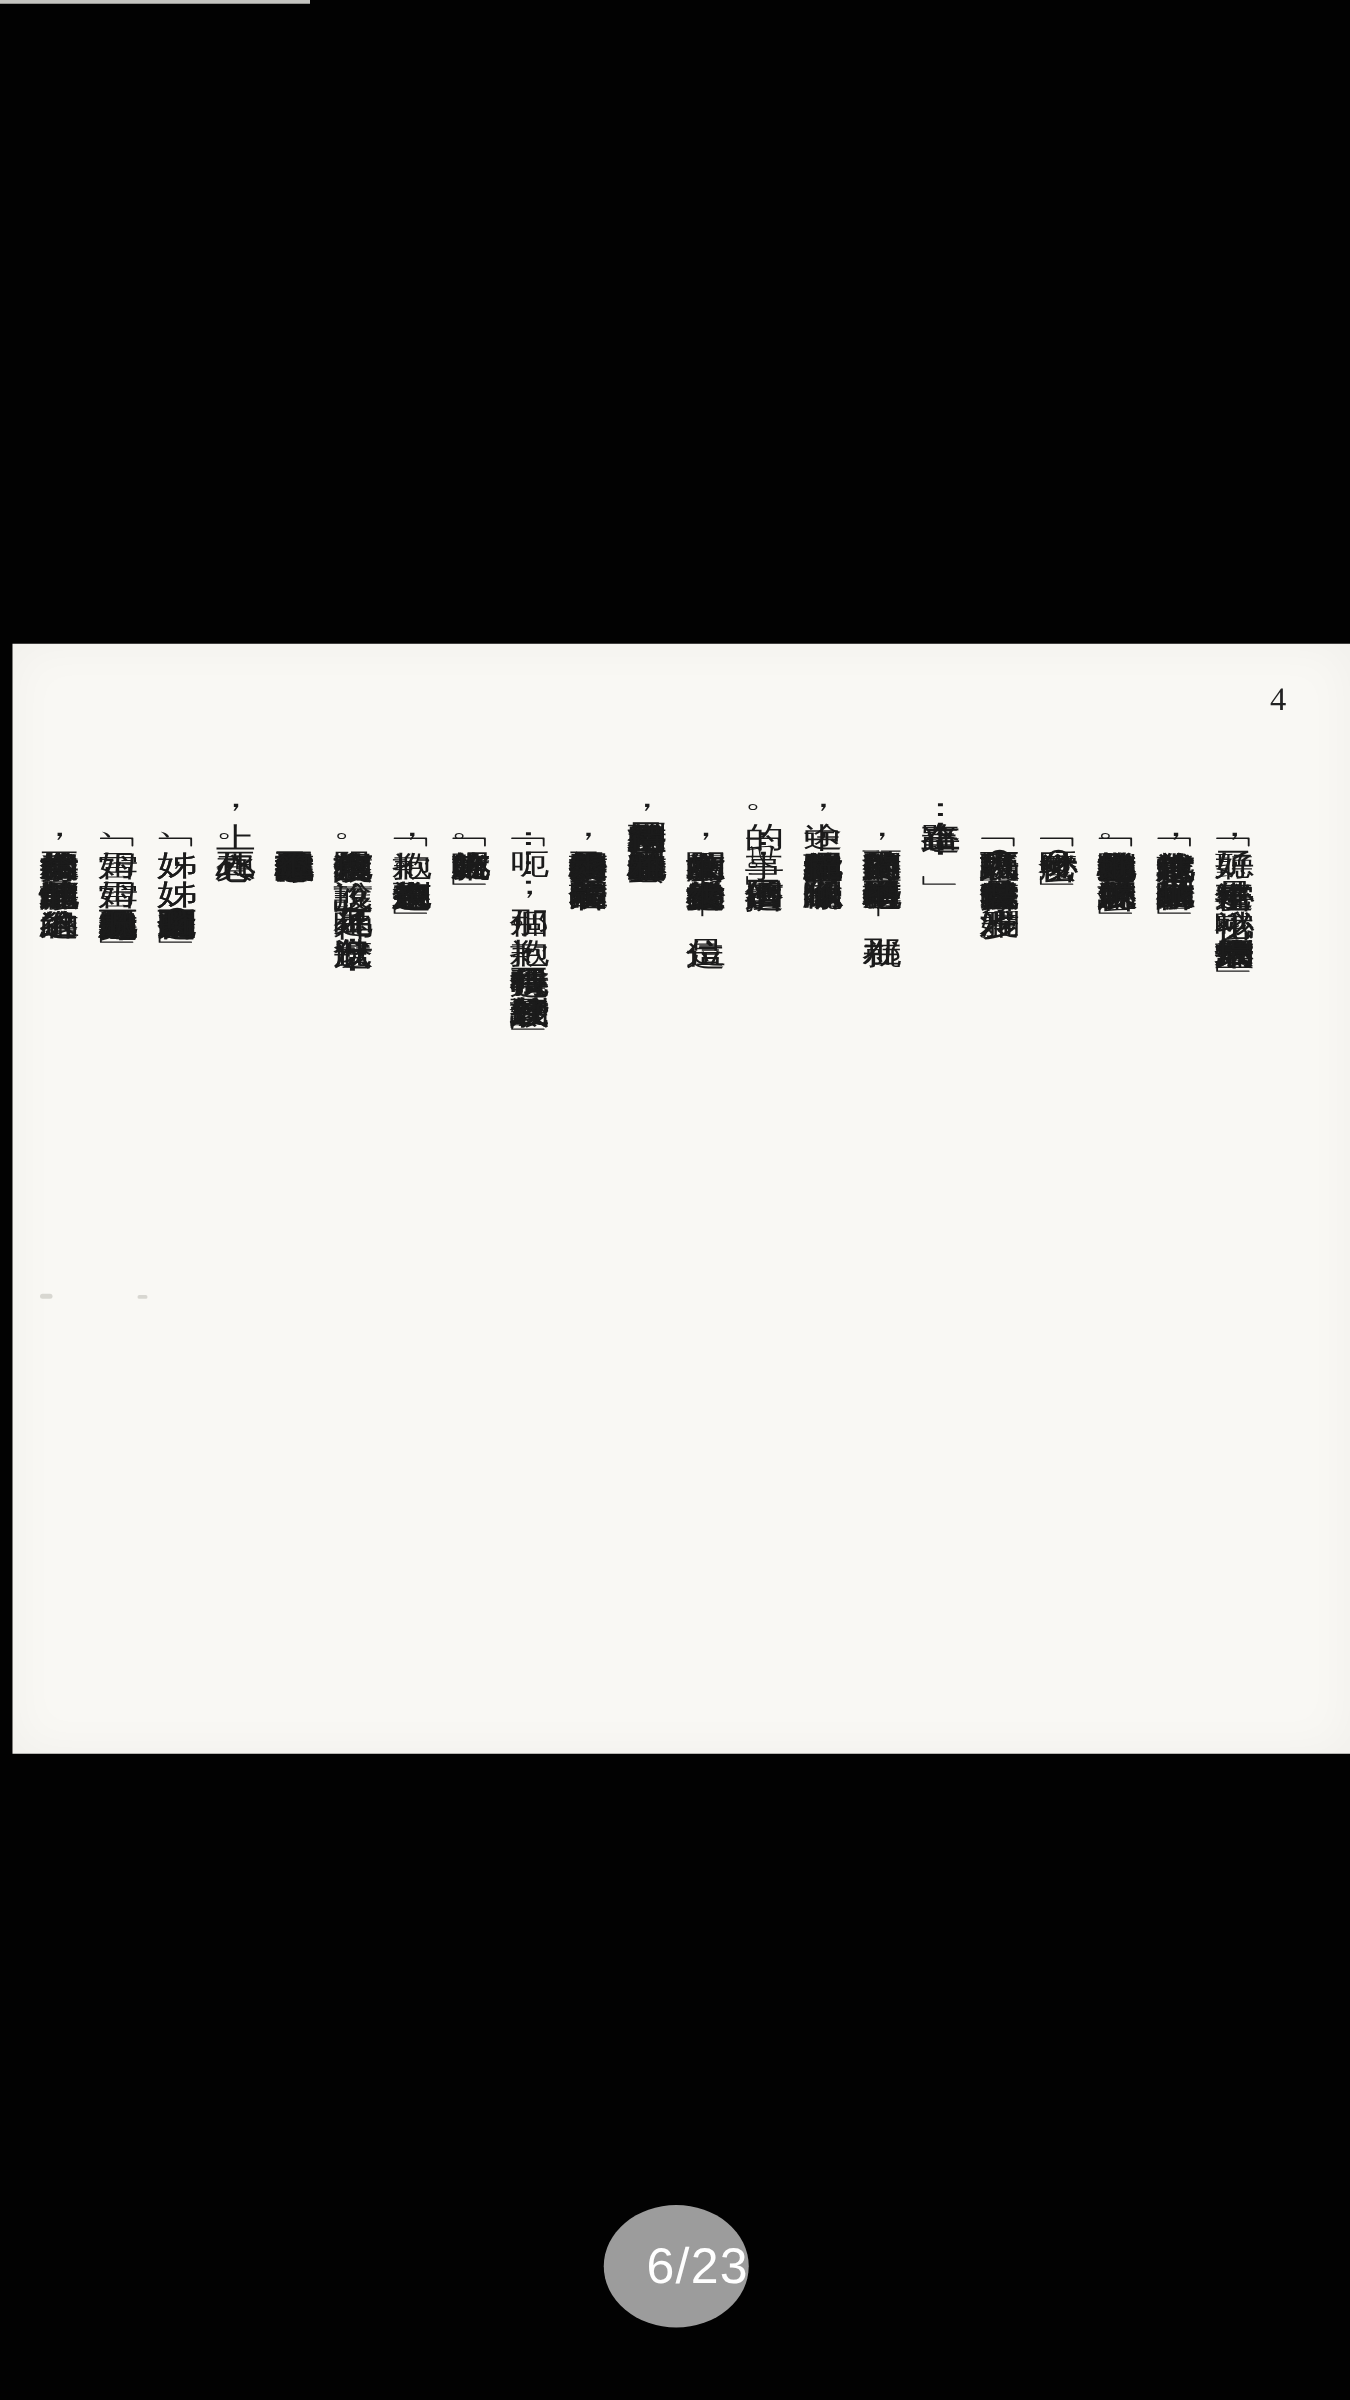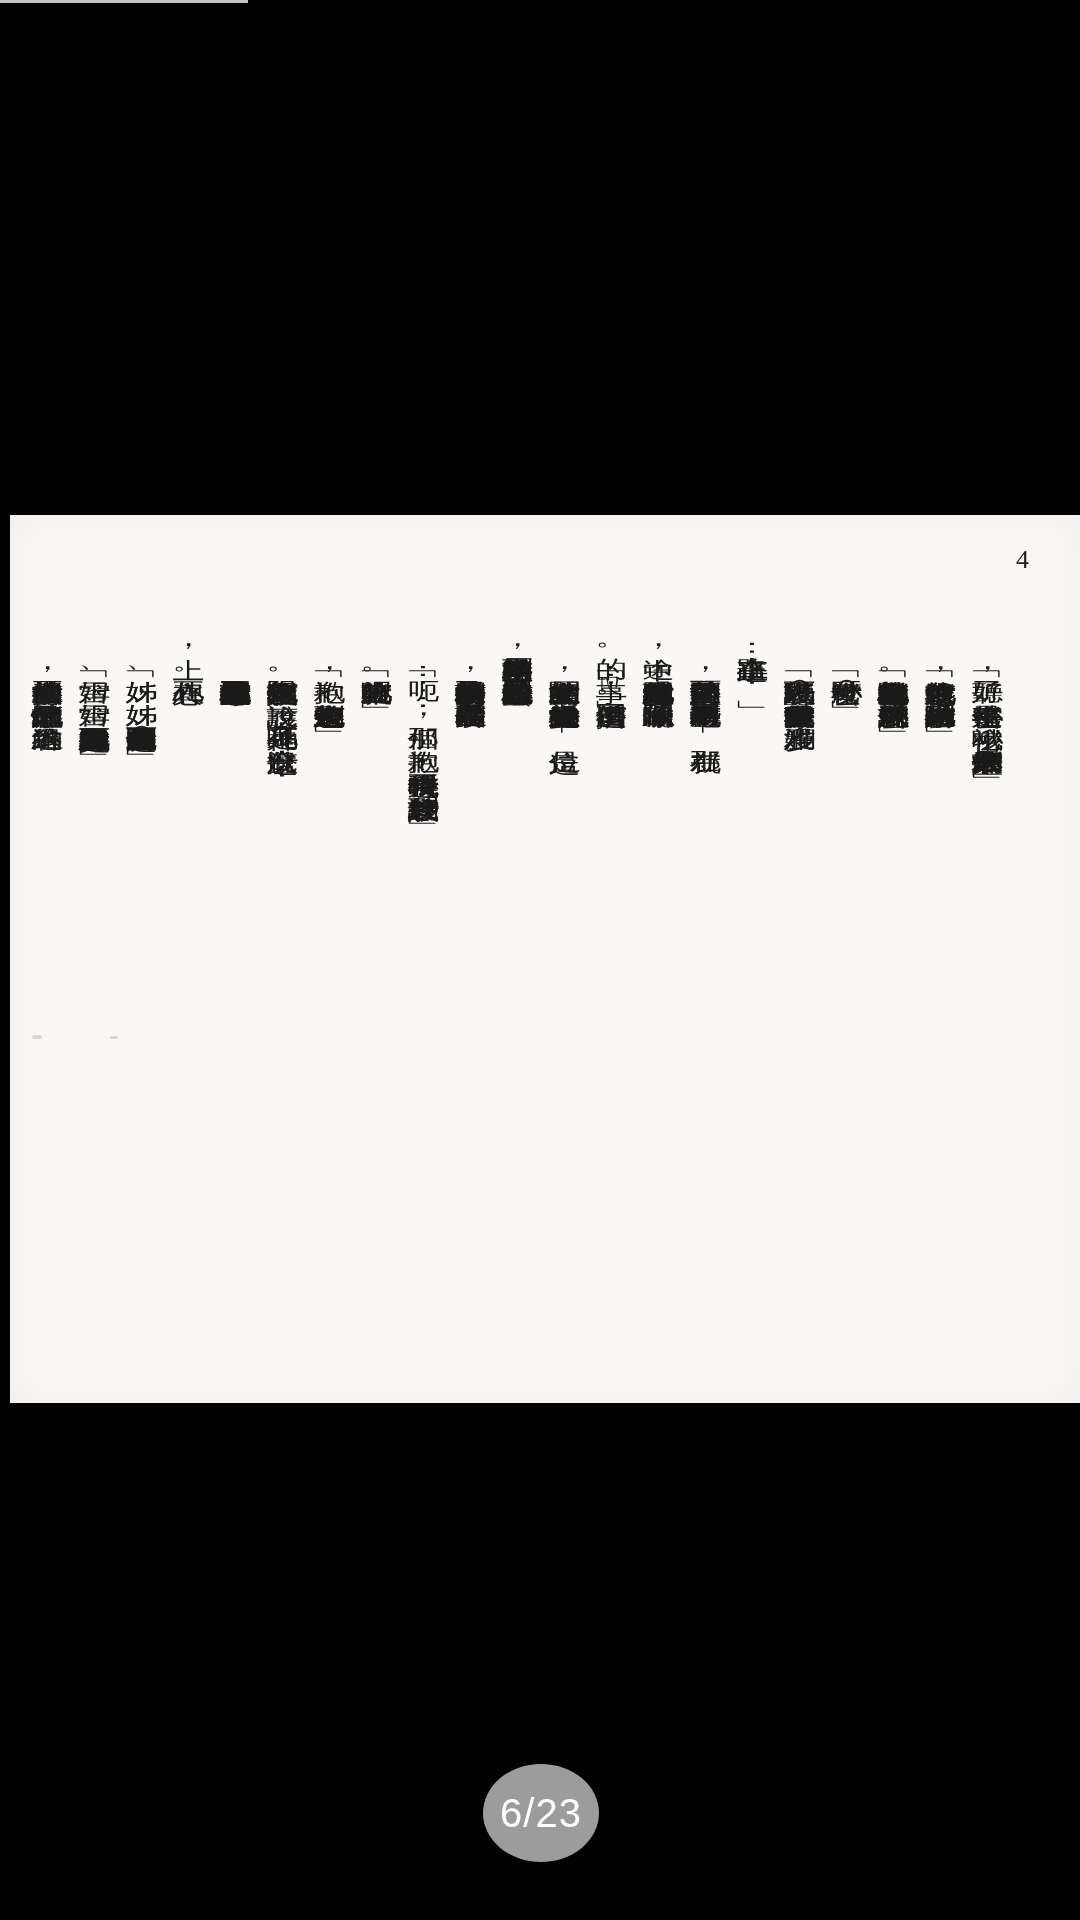--- a/index.html
+++ b/index.html
@@ -32,21 +32,21 @@
     text-orientation:mixed;
   }
   .col{
     width:40px;padding-right:7px;height:100%;
     line-height:1;
   }
   .col.indent{padding-top:32px;}
   .indicator{
     position:absolute;left:483px;top:1764px;width:116px;height:98px;
     border-radius:50%;background:#9c9c9c;
-    display:flex;align-items:center;justify-content:center;
+    display:flex;align-items:center;justify-content:flex-end;
     font-family:"Liberation Sans","DejaVu Sans",sans-serif;
     font-size:40px;color:#ffffff;letter-spacing:1px;
   }
 </style>
 </head>
 <body>
 
 <div class="screen">
 
   <div class="edge-line"></div>

